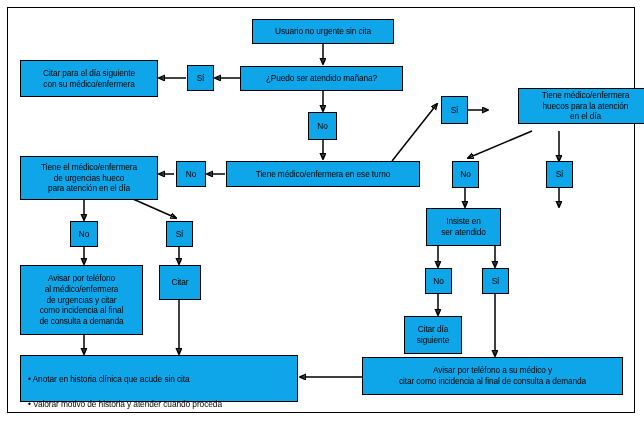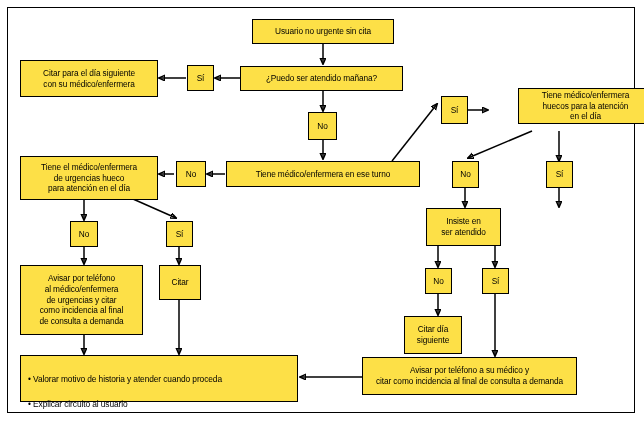--- a/index.html
+++ b/index.html
@@ -12,21 +12,21 @@
   }
   #frame{
     position:absolute;left:7px;top:7px;
     width:628px;height:406px;
     border:1px solid #000;
     box-sizing:border-box;
   }
   .node{
     position:absolute;
     border:1.6px solid #000;
-    background:#fde047;
+    background:#0ea5e9;
     box-sizing:border-box;
     display:flex;
     align-items:center;
     justify-content:center;
     text-align:center;
     color:#000;
     font-size:8.3px;
     line-height:1.28;
     letter-spacing:-0.1px;
     padding:1px 3px;
@@ -160,21 +160,22 @@
 ser atendido</div>
 
 
   <div class="node small" style="left:425px;top:268px;width:27px;height:26px;">No</div>
 
   <div class="node small" style="left:482px;top:268px;width:27px;height:26px;">Sí</div>
 
   <div class="node" style="left:404px;top:316px;width:58px;height:38px;">Citar día
 siguiente</div>
 
-  <div class="node" style="left:362px;top:357px;width:215px;height:38px;">Avisar por teléfono a su médico y
+  <div class="node" style="left:362px;top:357px;width:261px;height:38px;">Avisar por teléfono a su médico y
 citar como incidencia al final de consulta a demanda</div>
 
   <div class="node bullets" style="left:20px;top:355px;width:278px;height:47px;">
+    <span>• Anotar en historia clínica que acude sin cita</span>
     <span>• Valorar motivo de historia y atender cuando proceda</span>
     <span>• Explicar circuito al usuario</span>
   </div>
 
 </div>
 
 </body></html>

